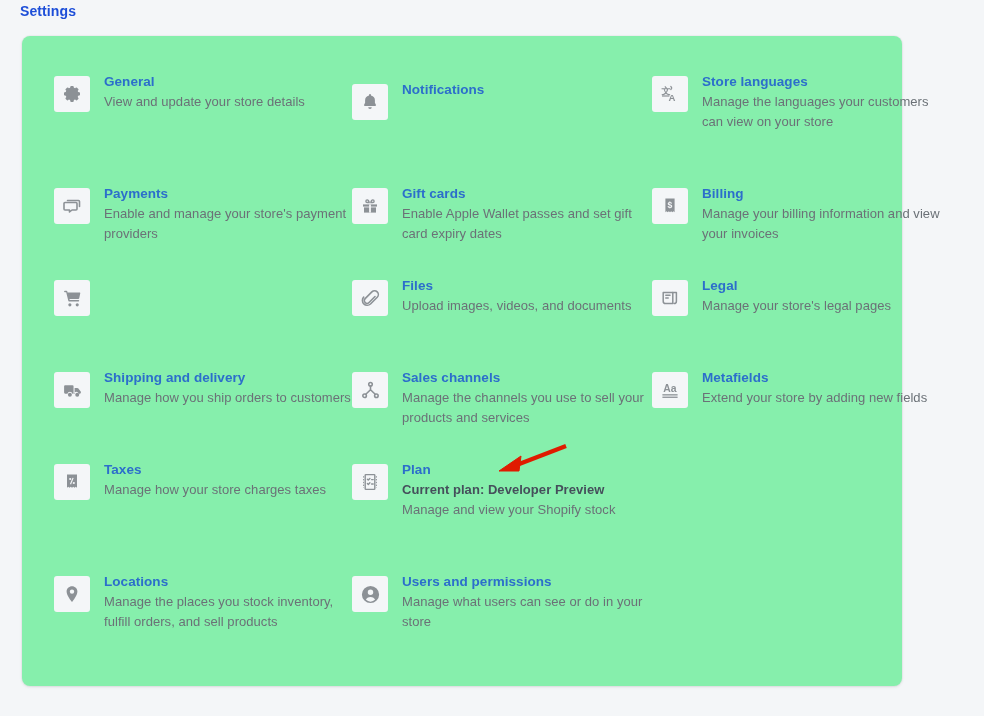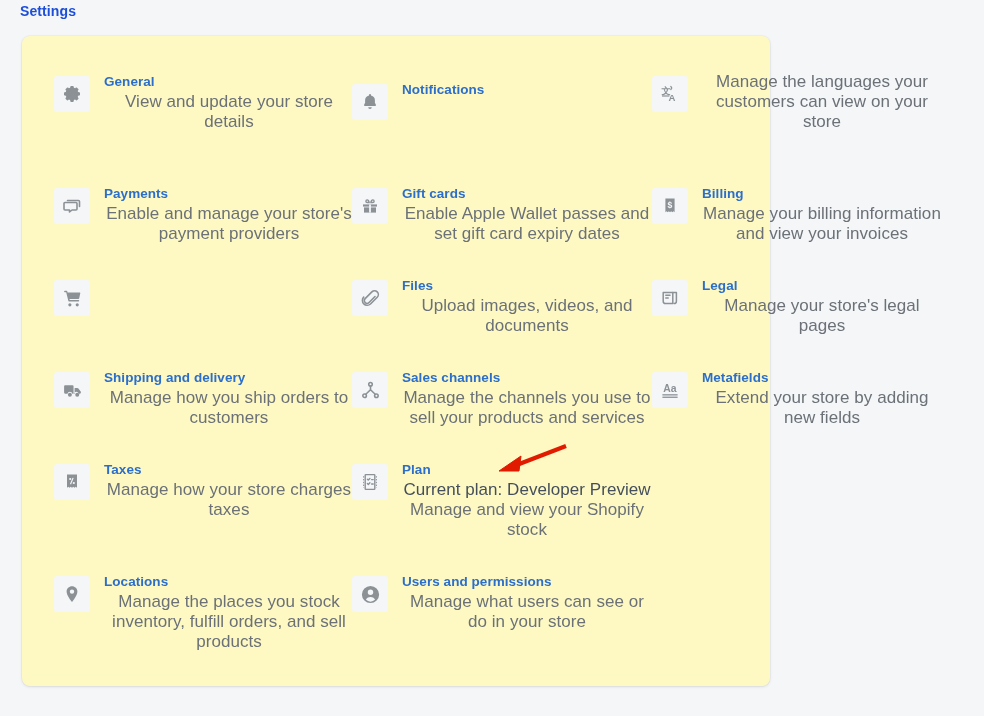--- a/index.html
+++ b/index.html
@@ -14,22 +14,22 @@
     position: absolute;
     left: 20px; top: 3px;
     font-size: 14px;
     font-weight: bold;
     color: #1d4ed8;
     letter-spacing: 0.1px;
   }
   #settings-card {
     position: absolute;
     left: 22px; top: 36px;
-    width: 748px; height: 650px;
-    background: #fef9c3;
+    width: 880px; height: 650px;
+    background: #86efac;
     border-radius: 8px;
     box-shadow: 0 0 0 1px rgba(63,63,68,0.03), 0 1px 3px 0 rgba(63,63,68,0.12);
   }
   .grid {
     position: absolute;
     left: 0; top: 0;
     width: 100%; height: 100%;
   }
   .col {
     position: absolute;
@@ -63,29 +63,28 @@
   }
   .item-title {
     font-size: 13.5px;
     font-weight: bold;
     color: #2c6ecb;
     line-height: 19px;
     margin-bottom: 1px;
     letter-spacing: 0.05px;
   }
   .item-desc {
-    font-size: 17px;
+    font-size: 13px;
     color: #6b7177;
     line-height: 20px;
     letter-spacing: 0.05px;
-    text-align: center;
   }
   .item-desc.highlight {
     color: #454f5b;
-    font-weight: normal;
+    font-weight: bold;
   }
   #arrow-annotation {
     position: absolute;
     left: 488px; top: 436px;
     width: 96px; height: 48px;
     pointer-events: none;
   }
 </style>
 </head>
 <body>
@@ -270,20 +269,21 @@
       <div class="item" style="top:36px">
         <div class="icon-tile">
           <svg width="20" height="20" viewBox="0 0 20 20" fill="#8c9196">
               <text x="1.4" y="10.4" font-family="Liberation Sans, sans-serif" font-size="9.2" font-weight="bold" fill="#8c9196">文</text>
               <path d="M2 11.4h7.4v1.2H2z"></path>
               <text x="8.6" y="17.4" font-family="Liberation Sans, sans-serif" font-size="9.6" font-weight="bold" fill="#8c9196">A</text>
               <path d="M10.8 2.4l1 1.6-1 1.6" stroke="#8c9196" stroke-width="1.2" fill="none" stroke-linecap="round" stroke-linejoin="round"></path>
             </svg>
         </div>
         <div class="item-text">
+          <div class="item-title">Store languages</div>
           <div class="item-desc">Manage the languages your customers can view on your store</div>
         </div>
       </div>
 
       <div class="item" style="top:148px">
         <div class="icon-tile">
           <svg width="20" height="20" viewBox="0 0 20 20" fill="#8c9196">
               <path d="M5.4 2.6h9.2v13.6l-1.15-.95-1.15.95-1.15-.95-1.15.95-1.15-.95-1.15.95-1.15-.95-1.15.95V2.6z"></path>
               <text x="10" y="12.2" text-anchor="middle" font-family="Liberation Sans, sans-serif" font-size="8.6" font-weight="bold" fill="#f4f6f8">$</text>
             </svg>

